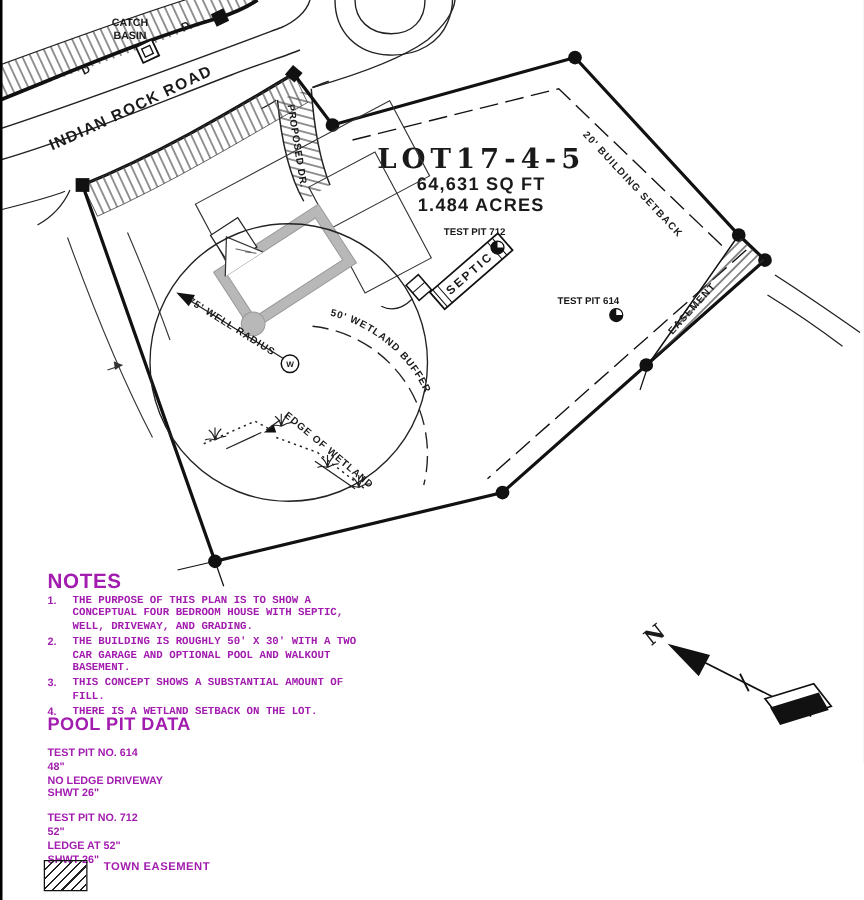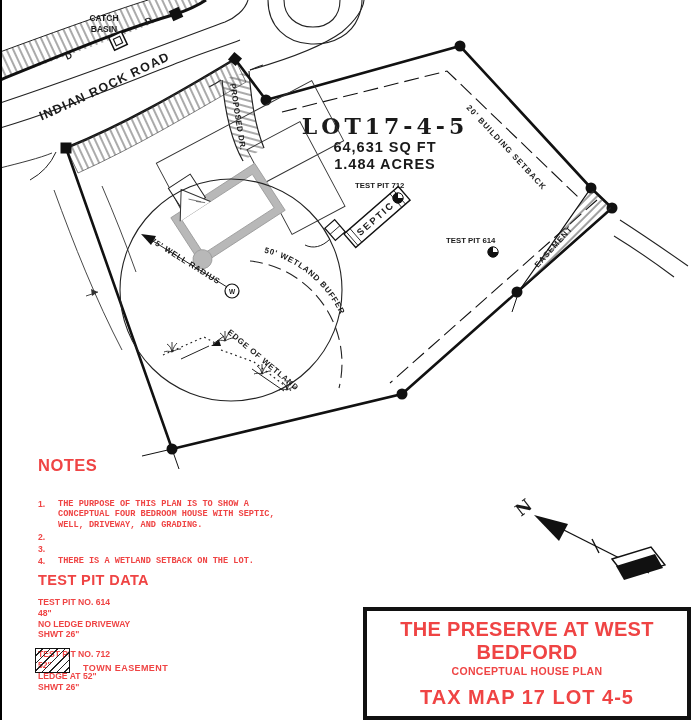--- a/index.html
+++ b/index.html
@@ -1,35 +1,35 @@
 <!DOCTYPE html>
 <html><head>
 <meta charset="utf-8">
 <style>
   html,body{margin:0;padding:0;background:#e8e8e8;}
   #page{position:relative;width:691px;height:720px;background:#ffffff;overflow:hidden;
-        font-family:"Liberation Sans",sans-serif;color:#ef4444;}
+        font-family:"Liberation Sans",sans-serif;color:#a21caf;}
   #plan-svg{position:absolute;left:0;top:0;}
   .edge-border{position:absolute;left:0;top:0;width:2px;height:720px;background:#000;}
 
   
   #notes{position:absolute;left:38px;top:456px;width:280px;}
-  #notes .hd{font-size:16.5px;font-weight:bold;letter-spacing:.5px;margin-bottom:24px;}
+  #notes .hd{font-size:16.5px;font-weight:bold;letter-spacing:.5px;margin-bottom:0;}
   .note-row{display:flex;margin-bottom:2px;}
   .note-num{width:20px;font-size:8.6px;font-weight:bold;flex:0 0 20px;}
   .note-text{width:238px;font-size:8.6px;font-weight:bold;line-height:10.4px;font-family:Liberation Mono, monospace;}
 
   
   #testpits{position:absolute;left:38px;top:572px;width:220px;}
   #testpits .hd{font-size:14.5px;font-weight:bold;letter-spacing:.4px;margin-bottom:9px;}
   .pit{margin-bottom:9px;}
   .pit div{font-size:8.6px;font-weight:bold;line-height:10.8px;}
 
   
-  #legend{position:absolute;left:35px;top:648px;display:flex;align-items:flex-end;}
+  #legend{position:absolute;left:35px;top:688px;display:flex;align-items:flex-start;}
   #legend .swatch{width:33px;height:23px;border:1.6px solid #111;
      background:repeating-linear-gradient(135deg,transparent 0 4px,#222 4px 5.3px);}
   #legend .lbl{margin-left:13px;font-size:9px;font-weight:bold;letter-spacing:.4px;}
 
   
   #titleblock{position:absolute;left:363px;top:607px;width:328px;height:113px;
       border:4px solid #111;box-sizing:border-box;text-align:center;background:#fff;}
   #titleblock .project{font-size:20px;font-weight:600;letter-spacing:.3px;margin-top:7px;}
   #titleblock .plantype{font-size:10.5px;font-weight:bold;letter-spacing:.3px;margin-top:1px;}
   #titleblock .taxmap{font-size:20px;font-weight:600;letter-spacing:1px;margin-top:9px;}
@@ -220,51 +220,47 @@
   <div class="edge-border"></div>
 
   <div id="notes">
     <div class="hd">NOTES</div>
     <div class="note-row">
       <span class="note-num">1.</span>
       <span class="note-text">THE PURPOSE OF THIS PLAN IS TO SHOW A CONCEPTUAL FOUR BEDROOM HOUSE WITH SEPTIC, WELL, DRIVEWAY, AND GRADING.</span>
     </div>
     <div class="note-row">
       <span class="note-num">2.</span>
+      <span class="note-text">THE BUILDING IS ROUGHLY 50' X 30' WITH A TWO CAR GARAGE AND OPTIONAL POOL AND WALKOUT BASEMENT.</span>
     </div>
     <div class="note-row">
       <span class="note-num">3.</span>
+      <span class="note-text">THIS CONCEPT SHOWS A SUBSTANTIAL AMOUNT OF FILL.</span>
     </div>
     <div class="note-row">
       <span class="note-num">4.</span>
       <span class="note-text">THERE IS A WETLAND SETBACK ON THE LOT.</span>
     </div>
   </div>
 
   <div id="testpits">
-    <div class="hd">TEST PIT DATA</div>
+    <div class="hd">POOL PIT DATA</div>
     <div class="pit">
       <div>TEST PIT NO. 614</div>
       <div>48"</div>
       <div>NO LEDGE DRIVEWAY</div>
       <div>SHWT 26"</div>
     </div>
     <div class="pit">
       <div>TEST PIT NO. 712</div>
       <div>52"</div>
       <div>LEDGE AT 52"</div>
       <div>SHWT 26"</div>
     </div>
   </div>
 
   <div id="legend">
     <div class="swatch"></div>
     <div class="lbl">TOWN EASEMENT</div>
   </div>
 
-  <div id="titleblock">
-    <div class="project">THE PRESERVE AT WEST BEDFORD</div>
-    <div class="plantype">CONCEPTUAL HOUSE PLAN</div>
-    <div class="taxmap">TAX MAP 17 LOT 4-5</div>
-
-  </div>
 
 </div>
 
 </body></html>

